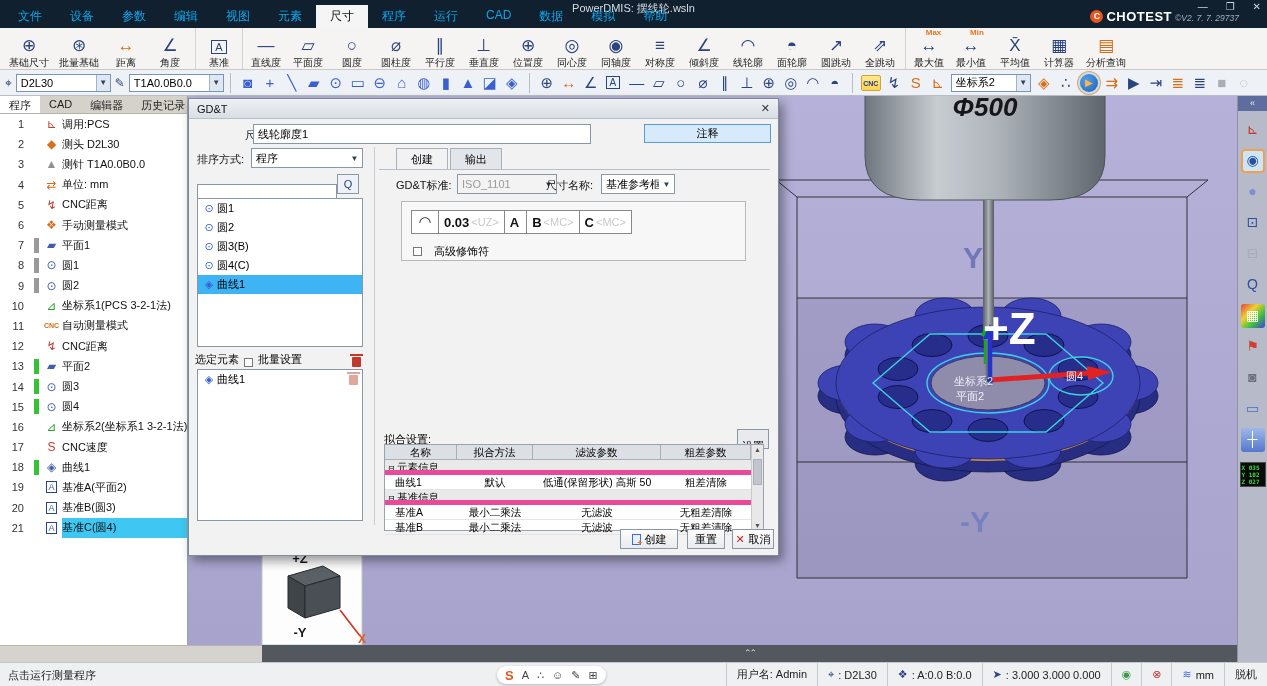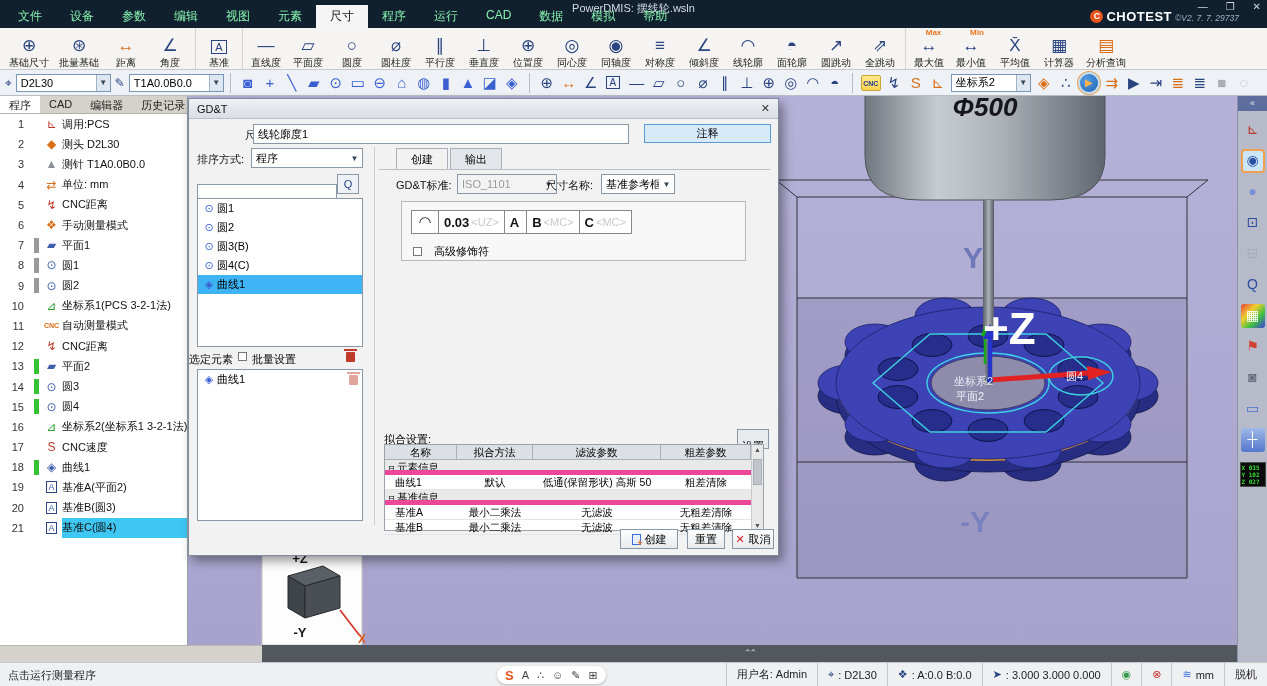--- a/index.html
+++ b/index.html
@@ -11,21 +11,21 @@
   .titlebar { position:absolute; left:0; top:0; width:1267px; height:28px; background:#10202f; }
   .app-title { position:absolute; left:0; right:0; top:1px; text-align:center; font-size:11px; color:#d5dde5; }
   .win-buttons { position:absolute; right:6px; top:0; display:flex; gap:18px; }
   .winbtn { color:#cfd6dd; font-size:10px; line-height:14px; cursor:default; }
   .logo { position:absolute; right:28px; top:9px; display:flex; align-items:baseline; gap:3px; }
   .logo-disc { width:13px; height:13px; border-radius:50%; background:#e8541e; color:#fff; font-weight:bold;
     font-size:9px; text-align:center; line-height:13px; align-self:center; }
   .logo-text { color:#fff; font-weight:bold; font-size:13px; letter-spacing:.5px; }
   .logo-ver { color:#9db1c4; font-style:italic; font-size:8.5px; }
   .menubar { position:absolute; left:4px; bottom:0; display:flex; }
-  .menu-item { color:#86efac; font-size:12px; padding:3px 14px; cursor:default; }
+  .menu-item { color:#0ea5e9; font-size:12px; padding:3px 14px; cursor:default; }
   .menu-item.active { background:#f5f5f5; color:#111; }
 
   
   .ribbon { position:absolute; left:0; top:28px; width:1267px; height:42px; background:#f5f4f2;
     border-bottom:1px solid #c9c9c9; display:flex; align-items:stretch; padding-left:4px; }
   .rbtn { position:relative; min-width:44px; padding:1px 5px 0; text-align:center; display:flex;
     flex-direction:column; align-items:center; justify-content:flex-end; cursor:default; }
   .rbtn.sep { border-left:1px solid #d5d3cf; margin-left:3px; padding-left:8px; }
   .rover { position:absolute; top:0px; left:12px; right:0; font-size:8px; font-weight:bold; color:#e87722; height:8px; }
   .rglyph { font-size:17px; line-height:20px; color:#2a4480; margin-top:7px; }
@@ -102,21 +102,21 @@
   .dselect { position:absolute; background:#fff; border:1px solid #8a97a5; height:20px; display:flex; align-items:center; }
   .dselect .cval { flex:1; padding-left:4px; white-space:nowrap; overflow:hidden; }
   .dselect .carrot { width:15px; text-align:center; font-size:8px; color:#345; }
   .dselect.disabled { background:#f3f3f3; } .dselect.disabled .cval { color:#9a9a9a; }
   .searchbtn { position:absolute; left:148px; top:65px; width:22px; height:20px; border:1px solid #8a97a5;
     background:#eef2f6; text-align:center; line-height:18px; font-size:11px; color:#2a4480; }
   .listbox { position:absolute; background:#fff; border:1px solid #8a97a5; overflow:hidden; }
   .litem { display:flex; align-items:center; height:19px; padding-left:3px; }
   .litem.selected { background:#3fb4f5; }
   .litem .licon { width:16px; text-align:center; color:#3a5fd0; font-size:11px; }
-  .selhdr { position:absolute; left:0; top:253px; width:166px; display:flex; align-items:flex-start; gap:5px; }
+  .selhdr { position:absolute; left:6px; top:253px; width:166px; display:flex; align-items:flex-end; gap:5px; }
   .cbx { width:9px; height:9px; border:1px solid #777; background:#fff; display:inline-block; flex:none; }
   .trash { position:relative; width:9px; height:10px; background:#c0392b; border-radius:1px; display:inline-block; }
   .trash::before { content:""; position:absolute; top:-3px; left:-2px; right:-2px; height:2px; background:#c0392b; }
   .trash.lite { opacity:.45; }
   .dtabs { position:absolute; left:207px; top:49px; display:flex; }
   .dtab { padding:3px 14px; border:1px solid #a8b0ba; border-bottom:none; background:#e2e5e9; margin-right:2px; cursor:default; }
   .dtab.active { background:#f2f2f2; }
   .tabline { position:absolute; left:190px; top:70px; right:8px; height:1px; background:#b9bfc8; }
   .vline { position:absolute; left:185px; top:48px; width:1px; bottom:30px; background:#c9ccd2; }
   .fcfbox { position:absolute; left:212px; top:102px; width:345px; height:60px; border:1px solid #b4b8bf; background:#f7f7f7; }
@@ -698,21 +698,21 @@
     </div>
   </div>
 
   <div class="dialog">
     <div class="dlg-title">
       <span class="t">GD&amp;T</span>
       <span class="dlg-close">✕</span>
     </div>
 
     <span class="dlabel" style="left:8px; top:29px;margin-left:48px;">尺寸名称:</span>
-    <input class="dinput" style="left: 64px; top: 25px; width: 376px;" value="线轮廓度1">
+    <input class="dinput" style="left: 64px; top: 25px; width: 338px;" value="线轮廓度1">
     <div class="dbtn-comment">注释</div>
 
     <span class="dlabel" style="left:8px; top:53px;">排序方式:</span>
     <div class="dselect" style="left:62px; top:49px; width:112px;">
       <span class="cval">程序</span>
       <span class="carrot">▼</span>
     </div>
     <input class="dinput" style="left: 8px; width: 140px; margin-top: 10px; height: 20px; top: 75px;">
     <div class="searchbtn" style="top:75px;">Q</div>
 

